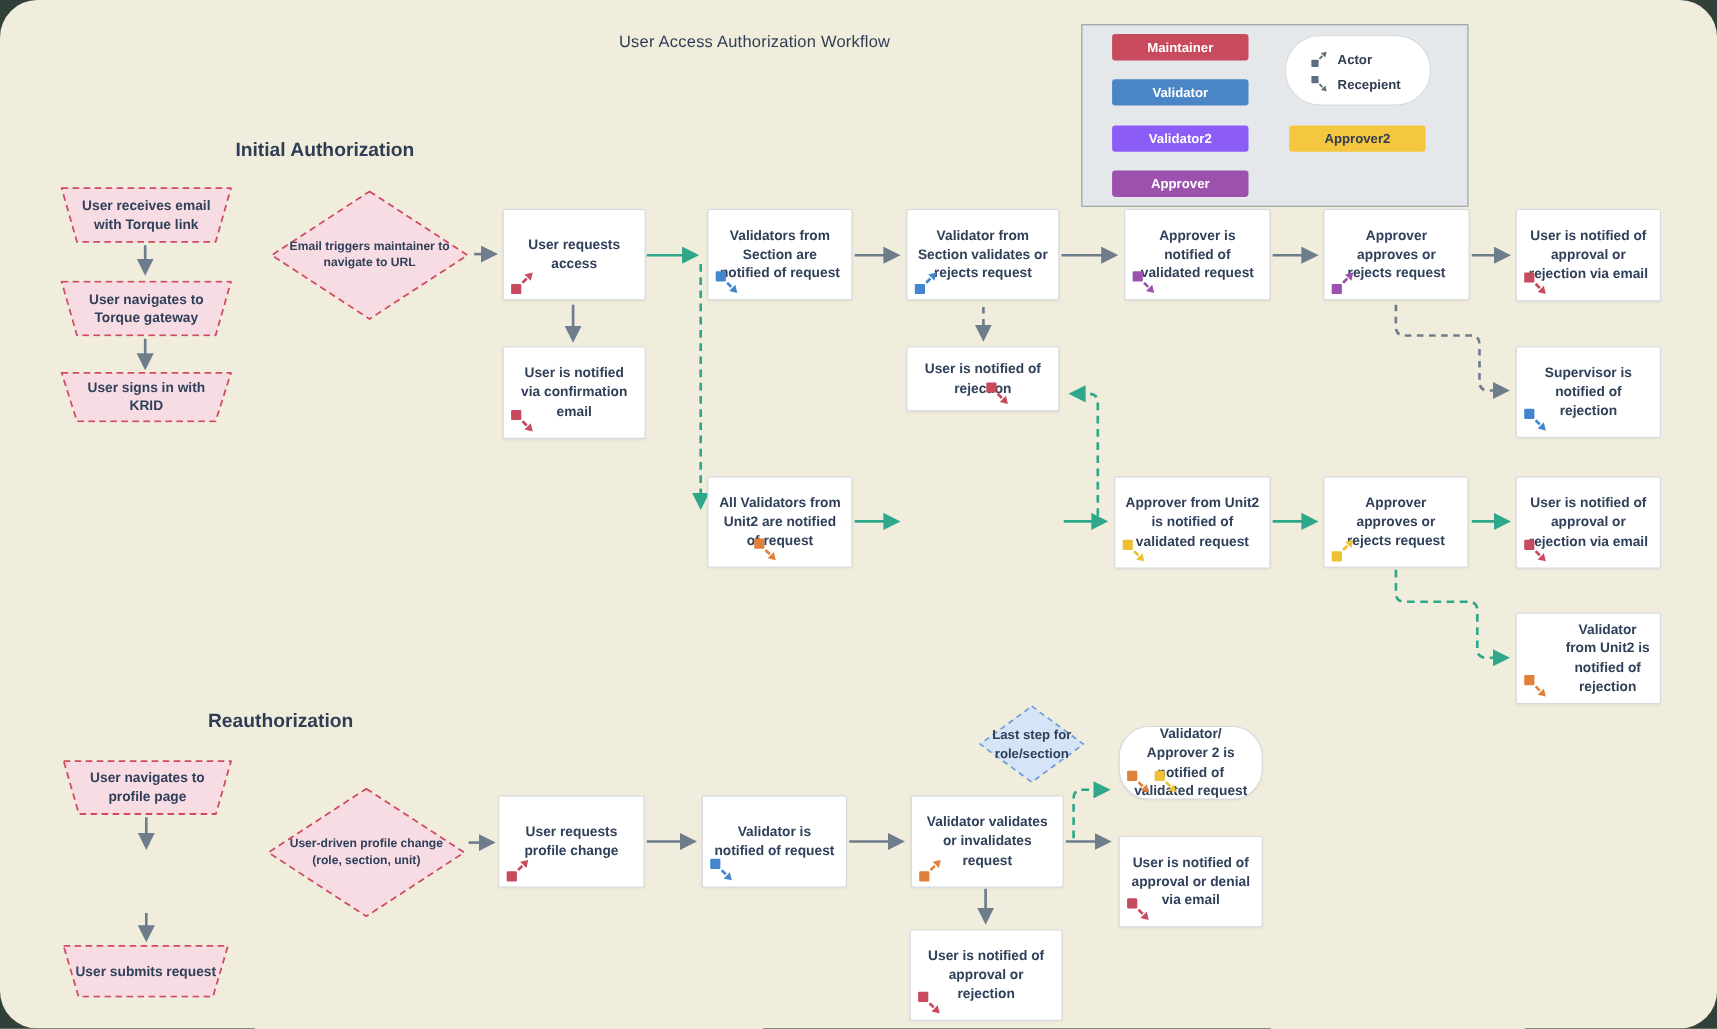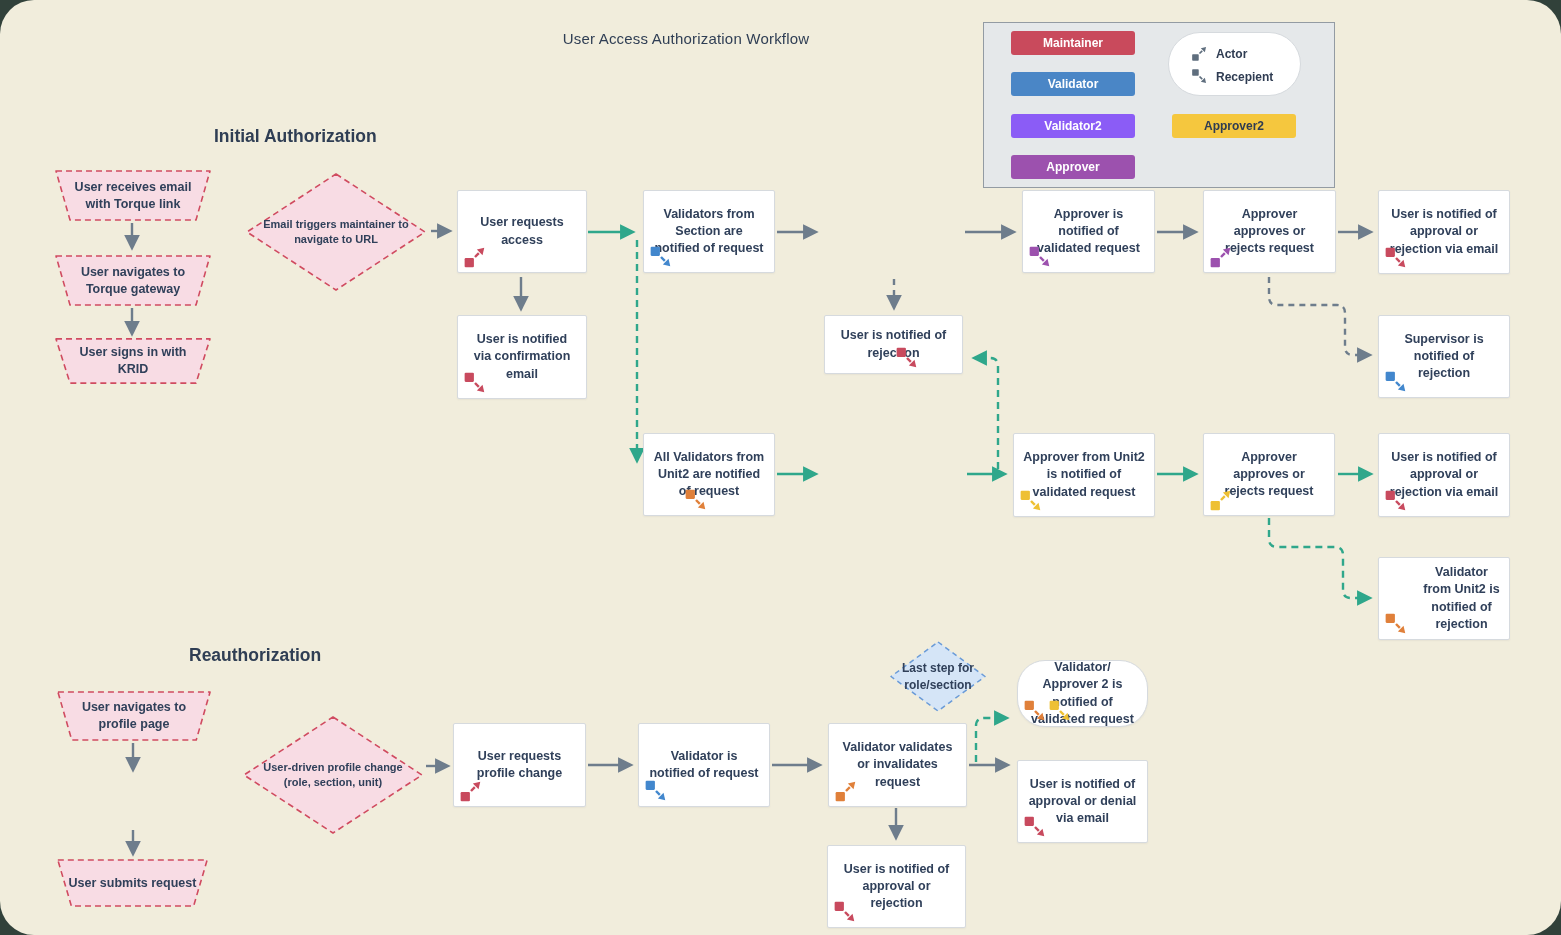--- a/index.html
+++ b/index.html
@@ -179,20 +179,28 @@
       </span>
   </div>
   <div class="box" style="left:643px;top:190px;width:132px;height:83px;">
     <span>Validators from Section are notified of request</span>
     <span class="node-icon">
         <svg viewBox="0 0 22 22" style="color:#4287cd">
           <use href="#sym-recipient"></use>
         </svg>
       </span>
   </div>
+  <div class="box" style="left:824px;top:190px;width:139px;height:83px;">
+    <span>Validator from Section validates or rejects request</span>
+    <span class="node-icon">
+        <svg viewBox="0 0 22 22" style="color:#4287cd">
+          <use href="#sym-actor"></use>
+        </svg>
+      </span>
+  </div>
   <div class="box" style="left:824px;top:315px;width:139px;height:59px;">
     <span>User is notified of rejection</span>
     <span class="node-icon center9">
         <svg viewBox="0 0 22 22" style="color:#c84a5e">
           <use href="#sym-recipient"></use>
         </svg>
       </span>
   </div>
   <div class="box" style="left:1022px;top:190px;width:133px;height:83px;">
     <span>Approver is notified of validated request</span>

